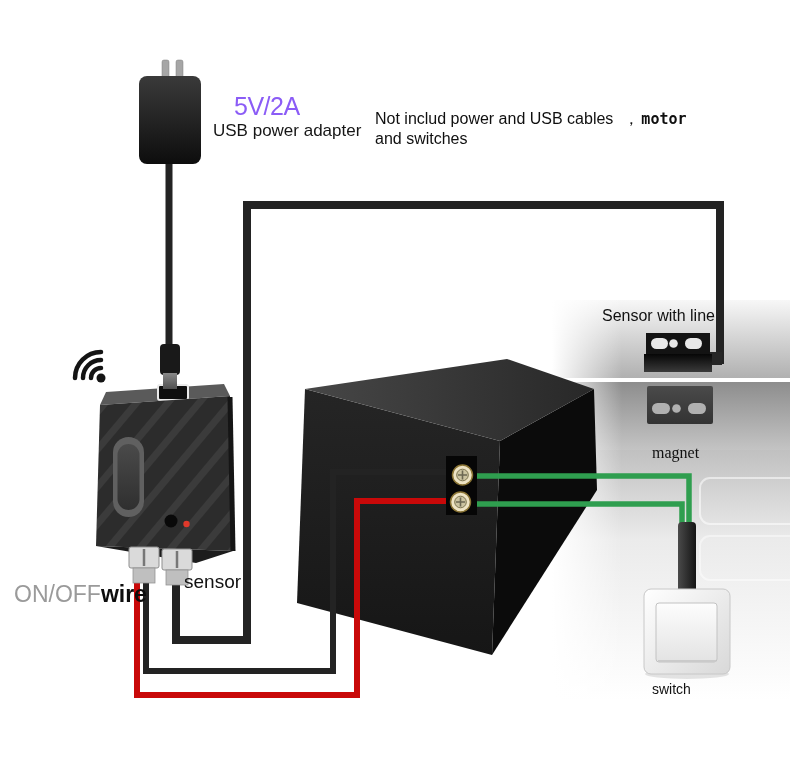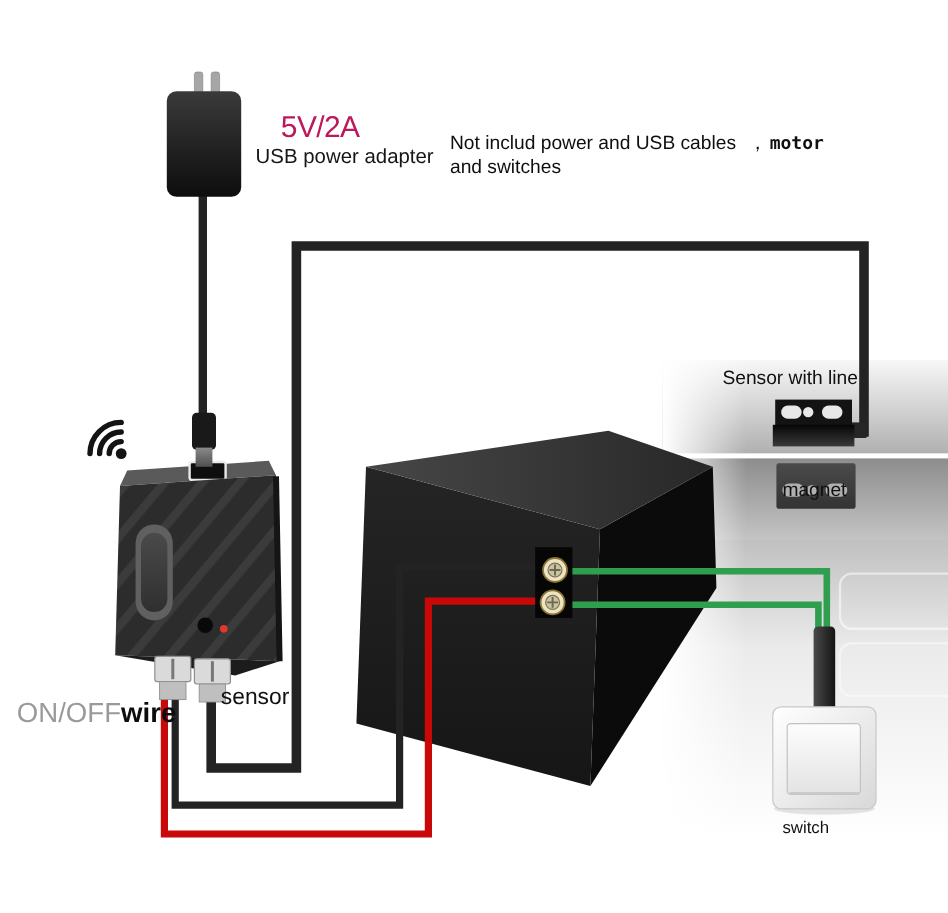--- a/index.html
+++ b/index.html
@@ -2,32 +2,32 @@
 <html><head>
 <meta charset="utf-8">
 <style>
   html,body{margin:0;padding:0;background:#fff;}
   .canvas{
     position:relative;width:790px;height:761px;background:#ffffff;
     font-family:"Liberation Sans",sans-serif;overflow:hidden;
   }
   .canvas svg{position:absolute;left:0;top:0;}
   .label{position:absolute;color:#111;white-space:nowrap;line-height:1.15;}
-  .power-rating{left:234px;top:92px;font-size:25px;letter-spacing:-0.5px;color:#be185d;}
+  .power-rating{left:234px;top:92px;font-size:25px;letter-spacing:-0.5px;color:#8b5cf6;}
   .adapter-label{left:213px;top:121px;font-size:17px;color:#161616;}
   .note{left:375px;top:109px;font-size:16px;color:#0f0f0f;line-height:20px;}
   .note .comma{margin:0 2px 0 10px;}
   .note .mono{font-family:"DejaVu Sans Mono","Liberation Mono",monospace;font-size:15px;font-weight:600;text-align:right;}
   .usb-cables{left:46px;top:304px;font-size:22px;color:#0d0d0d;}
   .onoff-wire{left:14px;top:581px;font-size:23px;}
   .onoff-wire .onoff{color:#9a9a9a;}
   .onoff-wire .wire{color:#0d0d0d;font-weight:bold;margin-top:18px;}
   .sensor-label{left:184px;top:571px;font-size:19px;text-align:right;}
   .sensor-with-line{left:602px;top:307px;font-size:16px;}
-  .magnet-label{left:652px;top:400px;font-size:16px;}
+  .magnet-label{left:652px;top:444px;font-size:16px;font-family:Liberation Serif, serif;}
   .switch-label{left:652px;top:681px;font-size:14px;}
 </style>
 </head>
 <body>
 
 <div class="canvas">
 
   <svg width="790" height="761" viewBox="0 0 790 761">
     <defs>
       <linearGradient id="gBandA" x1="0" y1="0" x2="0" y2="1">

